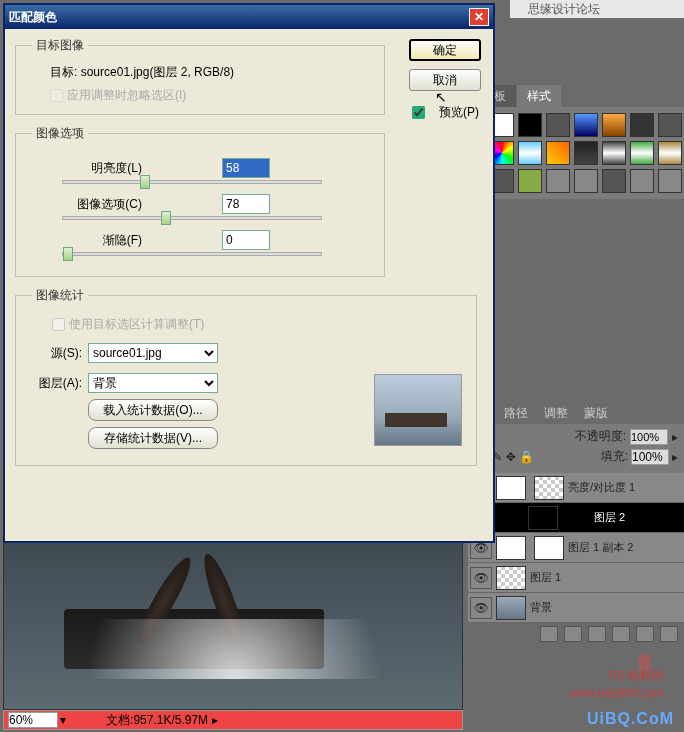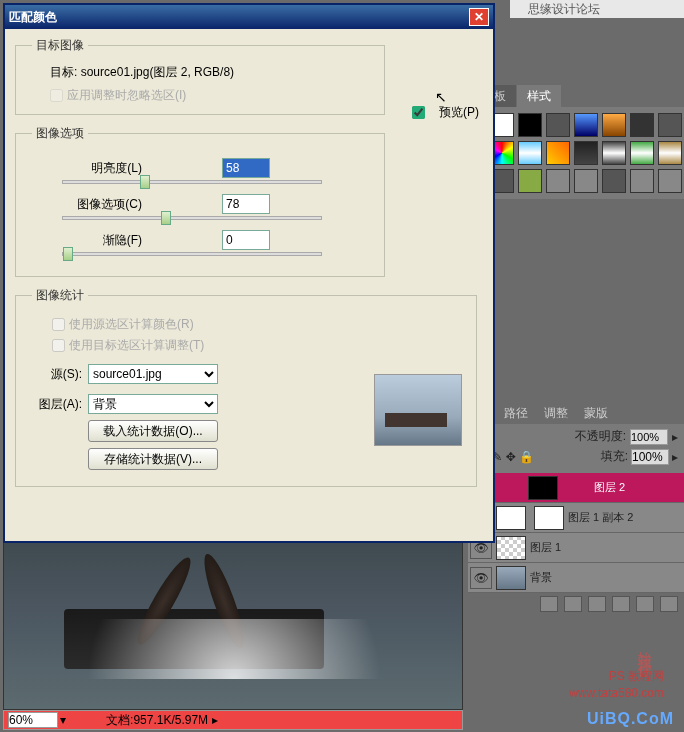--- a/index.html
+++ b/index.html
@@ -15,21 +15,21 @@
 .layers-area{position:absolute;top:402px;right:0;width:216px;background:#7a7a7a;}
 .layers-tabs{display:flex;background:#6b6b6b;height:22px;}
 .layers-tabs .tab{padding:3px 8px;color:#ccc;}
 .layers-opts{padding:4px 6px;color:#222;font-size:11px;}
 .opacity-row{display:flex;align-items:center;justify-content:flex-end;gap:4px;margin-bottom:3px;}
 .opacity-row input{width:38px;height:16px;font-size:11px;background:#ddd;border:1px solid #999;}
 .lock-row{display:flex;align-items:center;gap:3px;margin-bottom:4px;}
 .lock-row span.lbl{margin-left:auto;}
 .layer-list{background:#888;}
 .layer{display:flex;align-items:center;height:30px;border-bottom:1px solid #666;padding:2px;}
-.layer.sel{background:#be185d;gap:32px;}
+.layer.sel{background:#000000;gap:32px;}
 .eye{width:22px;height:22px;background:#888;border:1px solid #555;display:flex;align-items:center;justify-content:center;color:#222;}
 .thumb{width:30px;height:24px;background:#ddd;border:1px solid #333;margin:0 4px;}
 .layer-name{color:#222;font-size:11px;}
 .layer.sel .layer-name{color:#fff;}
 .layers-footer{height:22px;background:#6b6b6b;display:flex;justify-content:flex-end;gap:6px;padding:3px 6px;}
 .lf-btn{width:18px;height:16px;background:#888;border:1px solid #555;}
 
 .canvas-area{position:absolute;top:540px;left:3px;width:460px;height:170px;background:linear-gradient(#3f4a50 0%,#4b5660 40%,#5c6b70 100%);border:1px solid #333;}
 .canvas-area .ship{position:absolute;bottom:40px;left:60px;width:260px;height:60px;background:linear-gradient(#1a1a1a,#2b2b2b);border-radius:4px;}
 .tentacles{position:absolute;top:10px;left:150px;width:220px;height:110px;}
@@ -69,21 +69,21 @@
 .neutral-row{margin:6px 0 0 72px;display:flex;align-items:center;gap:4px;}
 
 .fs-stats{width:462px;}
 .chk-dim{color:#aaa;margin:4px 0 4px 20px;display:flex;align-items:center;gap:4px;}
 .src-row{display:flex;align-items:center;margin:10px 0 6px;}
 .src-row label{width:50px;text-align:right;margin-right:6px;}
 .src-row select{width:130px;height:20px;border:1px solid #7a9;background:#fff;}
 .thumb-box{position:absolute;right:14px;top:70px;width:88px;height:72px;border:1px solid #999;background:linear-gradient(#bcd 0%,#9ab 60%,#678 100%);}
 .thumb-box .s{position:absolute;bottom:18px;left:10px;width:62px;height:14px;background:#42352f;}
 .btn-row{margin:6px 0 0 56px;}
-.btn-row button{width:130px;height:22px;margin-bottom:6px;background:linear-gradient(#fff,#e0e0d0);border:1px solid #888;border-radius:3px;}
+.btn-row button{width:130px;height:22px;margin-bottom:6px;background:linear-gradient(#fff,#e0e0d0);border:1px solid #888;border-radius:8px;}
 
 .watermark{position:absolute;bottom:80px;right:30px;color:#d05050;font-size:14px;writing-mode:vertical-rl;opacity:.7;}
 .wm2{position:absolute;bottom:30px;right:20px;color:#c04040;font-size:11px;text-align:right;line-height:1.4;}
 .wm3{position:absolute;bottom:4px;right:10px;color:#6af;font-size:16px;font-weight:bold;letter-spacing:1px;}
 .cursor{position:absolute;top:60px;left:430px;font-size:14px;color:#000;}
 </style>
 </head>
 <body>
 
 <div class="header-bar">
@@ -136,20 +136,26 @@
       <span>▸</span>
     </div>
     <div class="lock-row">
       <span>🔒 ✎ ✥ 🔒</span>
       <span class="lbl">填充:</span>
       <input style="width: 38px; height: 16px; background: rgb(221, 221, 221); border: 1px solid rgb(153, 153, 153);" value="100%">
       <span>▸</span>
     </div>
   </div>
   <div class="layer-list">
+    <div class="layer">
+      <div class="eye">👁</div>
+      <div class="thumb" style="background:#fff"></div>
+      <div class="thumb" style="background:repeating-conic-gradient(#ccc 0 25%,#fff 0 50%) 0/8px 8px"></div>
+      <span class="layer-name">亮度/对比度 1</span>
+    </div>
     <div class="layer sel">
       <div class="eye">👁</div>
       <div class="thumb" style="background:#000"></div>
       <span class="layer-name">图层 2</span>
     </div>
     <div class="layer">
       <div class="eye">👁</div>
       <div class="thumb" style="background:#fff"></div>
       <div class="thumb" style="background:#fff"></div>
       <span class="layer-name">图层 1 副本 2</span>
@@ -187,20 +193,24 @@
   <span>957.1K/5.97M</span>
   <span style="margin-left:4px">▸</span>
 </div>
 
 <div class="dialog">
   <div class="titlebar">
     <span class="title">匹配颜色</span>
     <div class="close">✕</div>
   </div>
   <div class="dialog-body">
+    <div class="right-btns">
+      <button class="ok">确定</button>
+      <button>取消</button>
+    </div>
     <div class="preview-chk">
       <input type="checkbox" checked="" style="">
       <span>预览(P)</span>
     </div>
     <div class="cursor">↖</div>
 
     <fieldset class="fs-target">
       <legend>目标图像</legend>
       <div class="tgt-row">
         <span>目标:</span>
@@ -234,24 +244,20 @@
       </div>
       <div class="slider-track">
           <div class="slider-thumb" style="left:0%"></div>
         </div>
     </fieldset>
 
     <fieldset class="fs-stats">
       <legend>图像统计</legend>
       <div class="chk-dim">
         <input type="checkbox" disabled="" style="">
-        <span>使用源选区计算颜色(R)</span>
-      </div>
-      <div class="chk-dim">
-        <input type="checkbox" disabled="" style="">
         <span>使用目标选区计算调整(T)</span>
       </div>
       <div class="src-row">
         <label>源(S):</label>
         <select><option>source01.jpg</option></select>
       </div>
       <div class="src-row">
         <label>图层(A):</label>
         <select><option>背景</option></select>
       </div>

